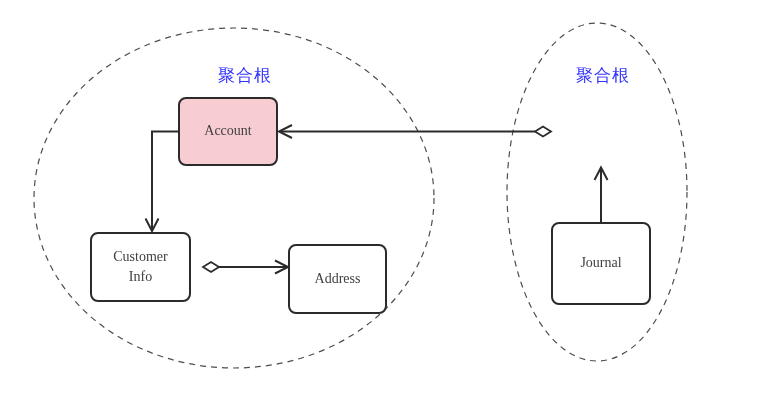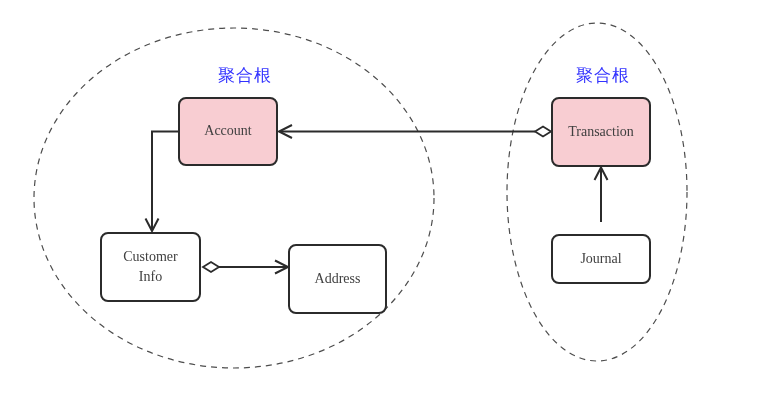--- a/index.html
+++ b/index.html
@@ -27,23 +27,23 @@
     text-align: center;
     font-size: 14px;
     line-height: 1.45;
     color: #404040;
     padding: 0 10px;
     background: #ffffff;
   }
   .node.aggregate-root { background: #f8cdd2; }
   .node-account      { left: 178px; top:  97px; width: 100px; height: 69px; }
   .node-transaction  { left: 551px; top:  97px; width: 100px; height: 70px; }
-  .node-customer     { left: 100px; top: 232px; width: 101px; height: 70px; }
+  .node-customer     { left: 90px; top: 232px; width: 101px; height: 70px; }
   .node-address      { left: 288px; top: 232px; width:  99px; height: 70px; margin-top: 12px; }
-  .node-journal      { left: 551px; top: 222px; width: 100px; height: 50px; margin-top: 12px; }
+  .node-journal      { left: 551px; top: 222px; width: 100px; height: 83px; }
   .agg-label {
     position: absolute;
     width: 90px;
     text-align: center;
     font-size: 17px;
     font-weight: 500;
     color: #3232ff;
     letter-spacing: 1px;
   }
   .agg-label-left  { left: 200px; top: 64px; }
@@ -85,23 +85,20 @@
     </g>
   </svg>
 
   <div class="agg-label agg-label-left">聚合根</div>
   <div class="agg-label agg-label-right">聚合根</div>
 
   <div class="node aggregate-root node-account">
     <span>Account</span>
   </div>
 
-  <div class="node aggregate-root node-transaction">
-    <span>Transaction</span>
-  </div>
 
   <div class="node node-customer">
     <span>Customer Info</span>
   </div>
 
   <div class="node node-address">
     <span>Address</span>
   </div>
 
   <div class="node node-journal">

